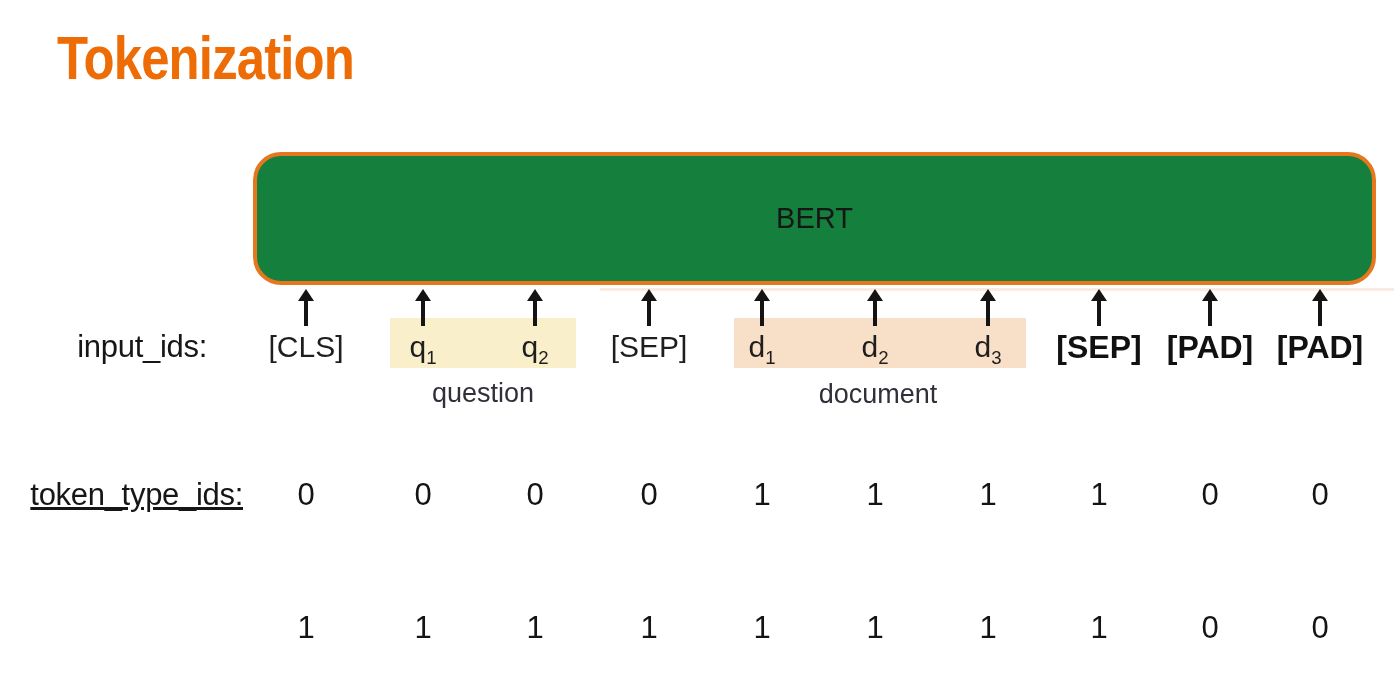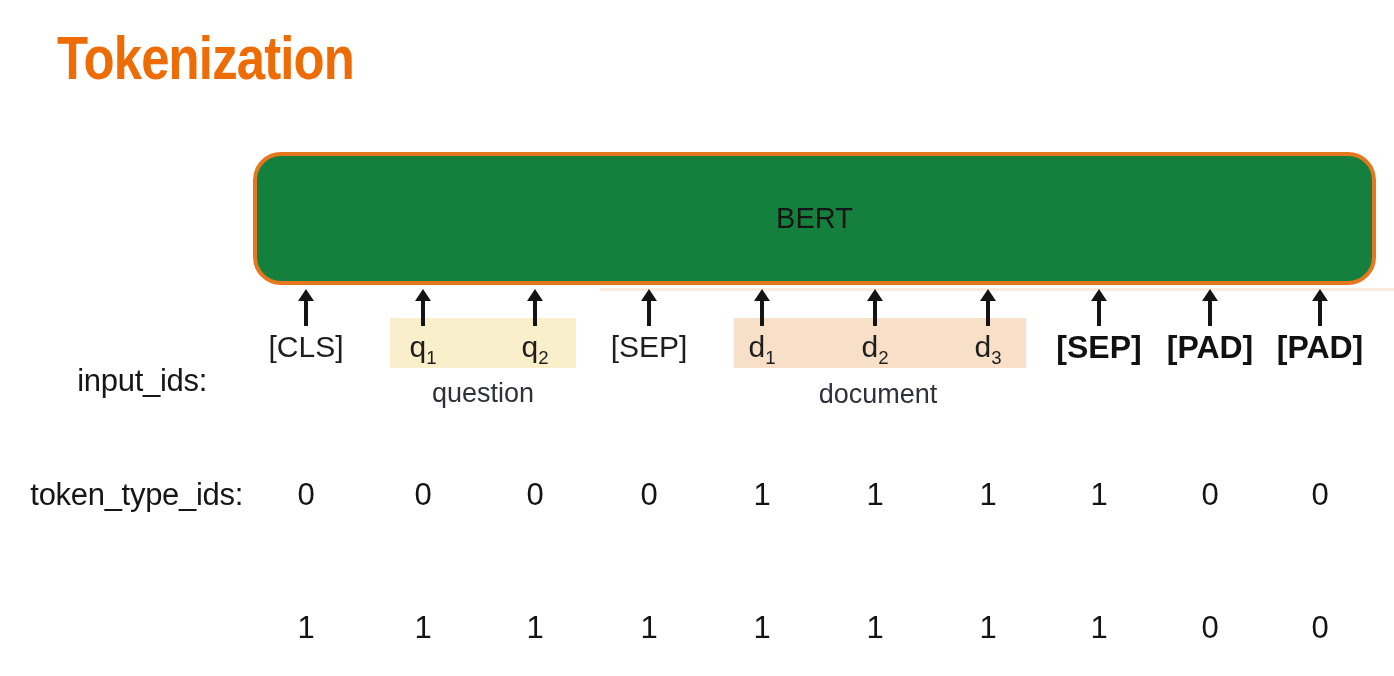--- a/index.html
+++ b/index.html
@@ -118,22 +118,22 @@
 
   
   .row-label {
     position: absolute;
     font-size: 31px;
     letter-spacing: -0.3px;
     color: #161616;
     white-space: nowrap;
     text-align: right;
   }
-  #label-input-ids      { right: 1187px; top: 327px; height: 40px; line-height: 40px; margin-top: 34px; }
-  #label-token-type-ids { right: 1151px; top: 474px; height: 42px; line-height: 42px; }
+  #label-input-ids      { right: 1187px; top: 327px; height: 40px; line-height: 40px; }
+  #label-token-type-ids { right: 1151px; top: 474px; height: 42px; line-height: 42px; text-decoration: underline; }
   #label-attention-mask { right: 1152px; top: 607px; height: 42px; line-height: 42px; }
 
   
   .val {
     position: absolute;
     width: 120px;
     height: 42px;
     line-height: 42px;
     text-align: center;
     font-size: 31px;

